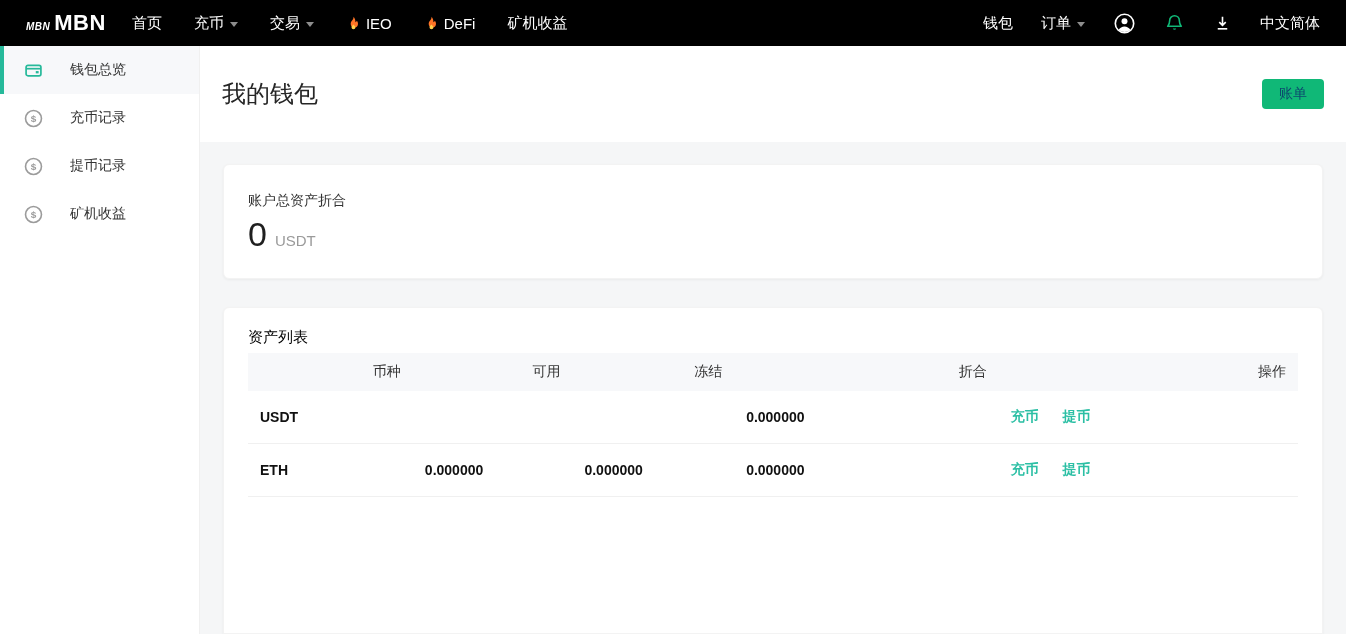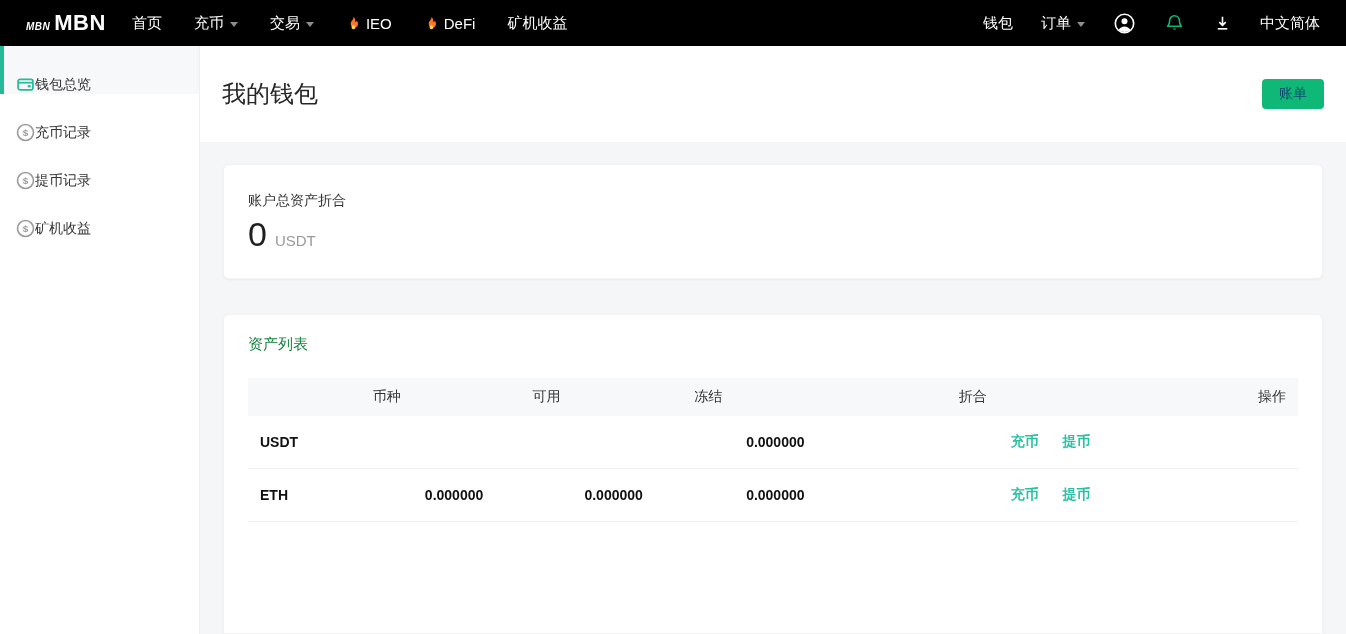--- a/index.html
+++ b/index.html
@@ -21,44 +21,44 @@
   .nav-item{display:flex;align-items:center;gap:6px;cursor:pointer;white-space:nowrap}
   .caret{width:0;height:0;border-left:4.5px solid transparent;
     border-right:4.5px solid transparent;border-top:5.5px solid #8d8d8d;margin-top:2px}
   .flame{display:flex;margin-right:-1px}
   .nav-right{margin-left:auto;display:flex;gap:28px;font-size:15px}
   .icon-btn{display:flex;align-items:center;cursor:pointer}
 
   
   .app{display:flex;height:588px}
   .sidebar{width:200px;background:#fff;border-right:1px solid #f0f0f0;flex-shrink:0}
-  .side-item{height:48px;display:flex;align-items:flex-end;padding-left:12px;gap:0;
+  .side-item{height:48px;display:flex;align-items:center;padding-left:20px;gap:27px;
     font-size:14px;color:#333;cursor:pointer;border-left:4px solid transparent}
   .side-item.active{background:#f7f8fa;border-left-color:var(--accent-teal)}
   .side-icon{width:19px;height:19px;display:flex;color:#9b9b9b}
   .side-item.active .side-icon{color:var(--accent-teal)}
 
   .main{flex:1;display:flex;flex-direction:column;background:#f5f6f7;overflow:hidden}
   .page-header{height:96px;background:#fff;display:flex;align-items:center;
     justify-content:space-between;padding:10px 22px;flex-shrink:0}
   .page-title{font-size:24px;color:#262626;font-weight:500}
   .bill-btn{background:var(--accent);color:#0c4a6e;border:none;border-radius:4px;
     font-size:14px;padding:6px 17px;cursor:pointer;font-family:inherit}
 
-  .content{padding:22px 23px 0;display:flex;flex-direction:column;gap:35px;flex:1;overflow:hidden}
+  .content{padding:22px 23px 0;display:flex;flex-direction:column;gap:28px;flex:1;overflow:hidden}
   .card{background:#fff;border-radius:6px;border:1px solid #f3f3f3;
     box-shadow:0 1px 3px rgba(0,0,0,.05)}
   .card.summary{padding:27px 24px 24px;flex-shrink:0}
   .summary-label{font-size:14px;color:#333}
   .summary-value-row{margin-top:5px;display:flex;align-items:baseline;gap:8px}
   .summary-value{font-size:34px;color:#1f1f1f}
   .summary-unit{font-size:15px;color:#9a9a9a}
 
   .card.assets{padding:20px 24px;flex:1;border-radius:6px 6px 0 0}
-  .assets-title{font-size:15px;color:#15803d;font-weight:400;margin-bottom:24px}
+  .assets-title{font-size:15px;color:#000000;font-weight:400;margin-bottom:6px}
   table{width:100%;border-collapse:collapse;font-size:14px;table-layout:fixed}
   thead th{background:#f7f8fa;font-weight:400;color:#333;text-align:right;
     padding:10px 12px}
   tbody td{padding:17px 12px;border-bottom:1px solid #f0f0f0;color:#111;font-weight:700}
   td.ops{font-weight:700}
   .op-link{color:var(--link);cursor:pointer;margin-right:20px;text-decoration:none}
 </style>
 </head>
 <body>
 

